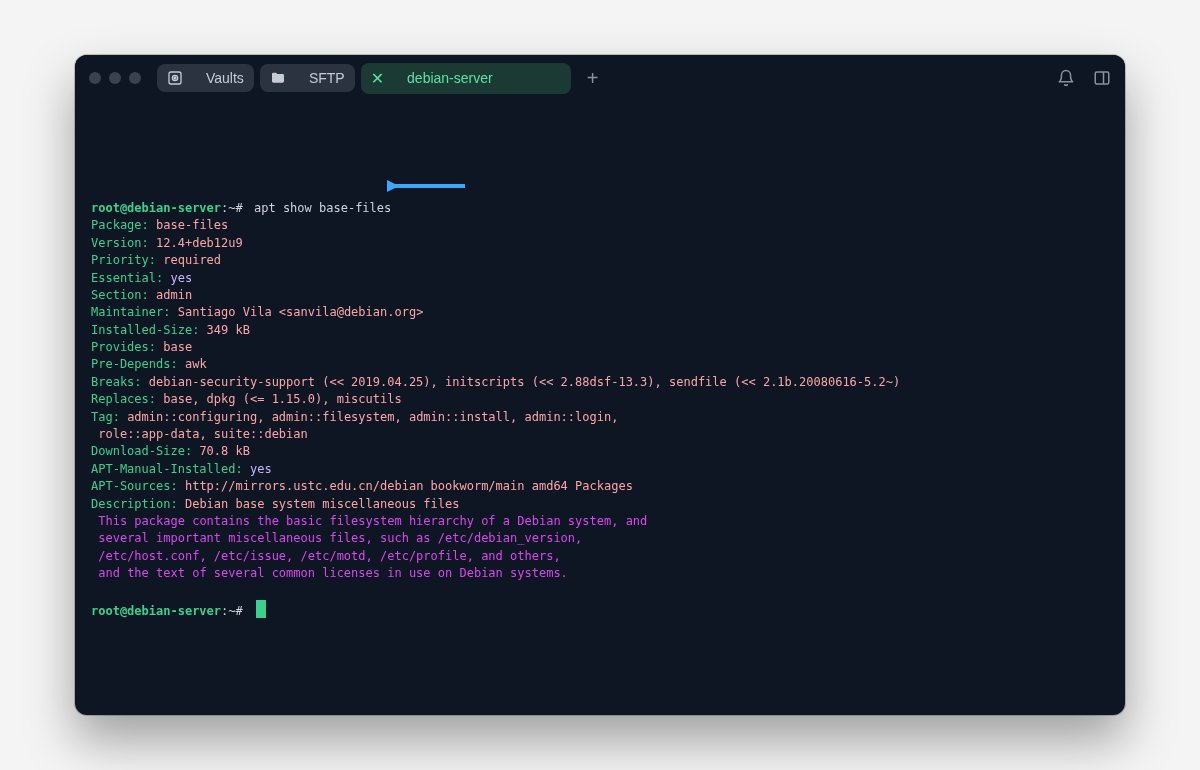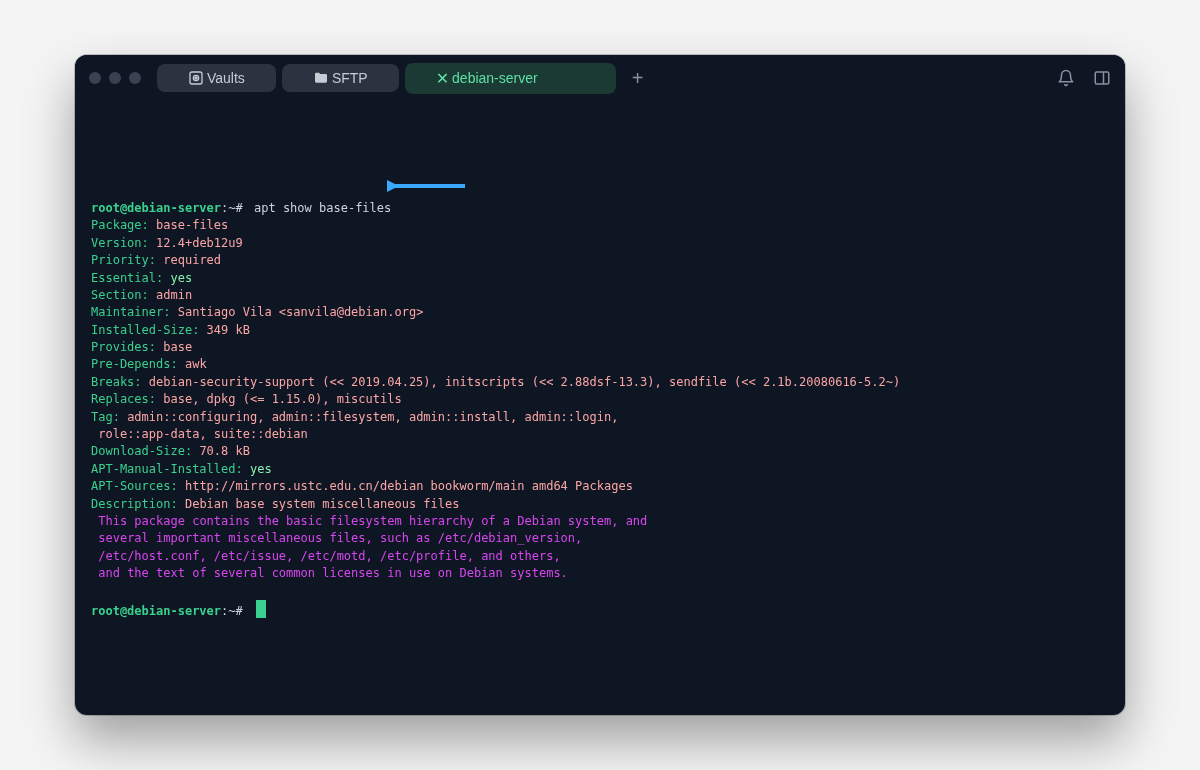--- a/index.html
+++ b/index.html
@@ -47,22 +47,22 @@
   .traffic span {
     width: 12px;
     height: 12px;
     border-radius: 50%;
     background: #3a4150;
     display: inline-block;
   }
   .pill {
     display: flex;
     align-items: center;
-    gap: 3px;
-    padding: 6px 31px;
+    gap: 23px;
+    padding: 6px 10px;
     border-radius: 8px;
     color: #c7cbd3;
     font-size: 14px;
     white-space: nowrap;
   }
   .pill.gray { background: #2b3240; }
   .pill.active {
     background: #1c3a34;
     color: #5de0a5;
     padding-right: 78px;
@@ -97,21 +97,21 @@
     white-space: pre-wrap;
     word-break: break-all;
   }
   .line { display:block; }
   .prompt-user { color:#39d18d; font-weight:600; }
   .prompt-sep  { color:#cfd3dc; }
   .prompt-hash { color:#cfd3dc; margin-right:4px; }
   .cmd { color:#cfd3dc; }
   .key { color:#39d18d; }
   .val { color:#fca5a5; }
-  .yes { color:#86efac; }
+  .yes { color:#c4b5fd; }
   .desc { color:#d946ef; }
   .cursor {
     display:inline-block;
     width:10px;
     height:18px;
     background:#39d18d;
     vertical-align:text-bottom;
     margin-left:2px;
   }
 

